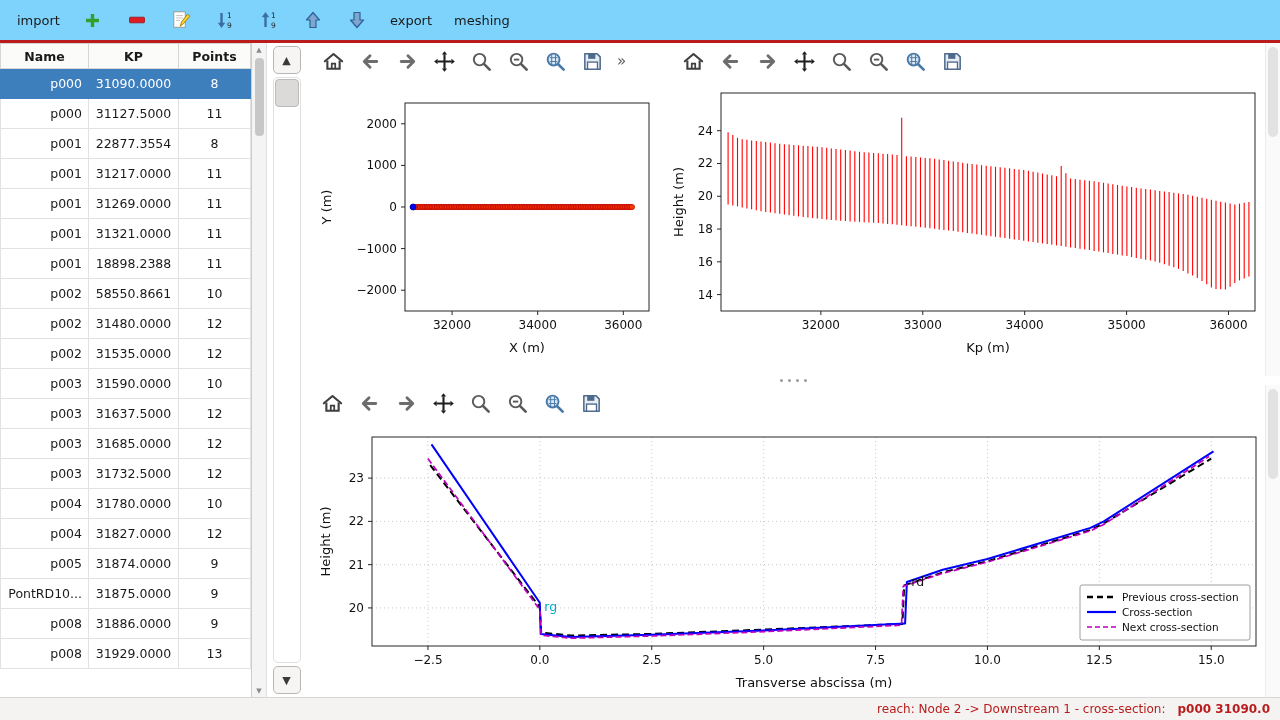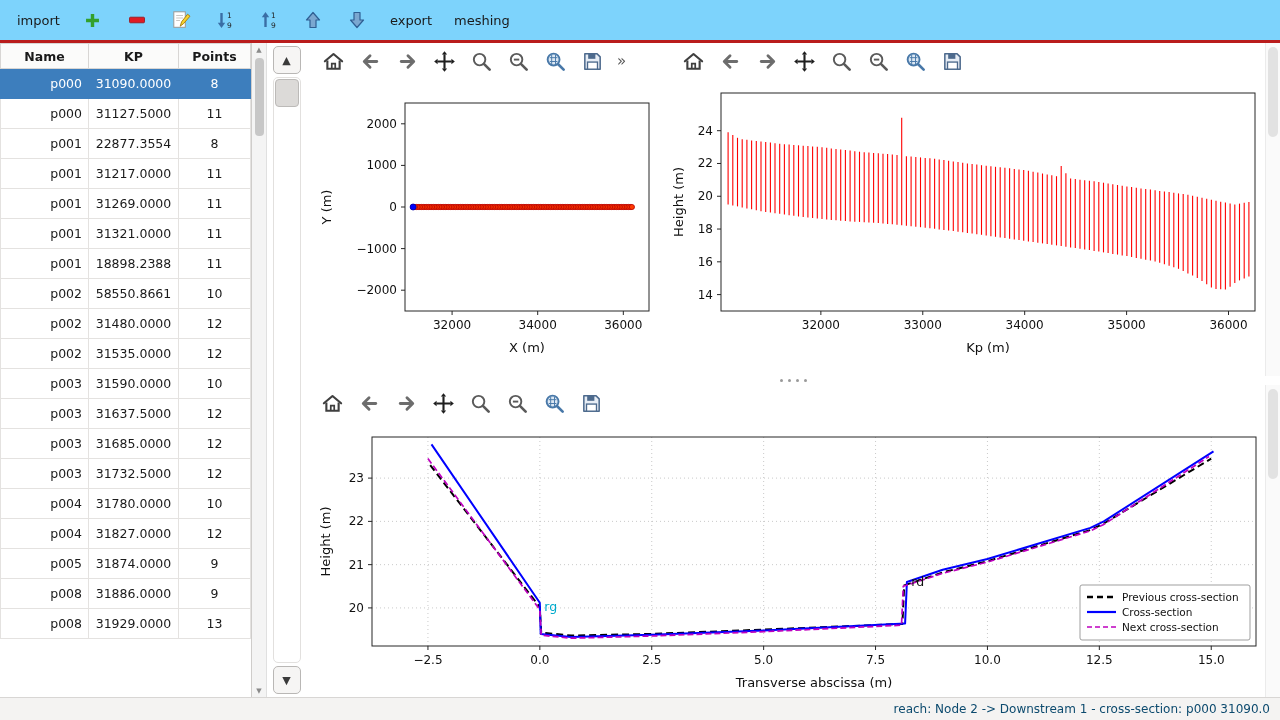--- a/index.html
+++ b/index.html
@@ -48,22 +48,22 @@
   .mpl-btn{width:28px;height:28px;display:flex;align-items:center;justify-content:center;border-radius:3px}
   .mpl-more{font-size:15px;color:#555;padding:0 2px}
   .vsb{flex:0 0 14px;background:#fafafa;border-left:1px solid #ebebeb;position:relative}
   .vsb .thumb{position:absolute;top:4px;left:2px;width:10px;height:90px;background:#e2e2e2;border-radius:5px}
   .splitter{flex:0 0 9px;display:flex;align-items:center;justify-content:center;gap:5px;background:#fff}
   .splitter i{width:3px;height:3px;border-radius:50%;background:#9a9a9a}
   .bottom-wrap{flex:1;display:flex;min-height:0}
   .fig-bottom{flex:1;padding-left:2px}
   
   .statusbar{flex:0 0 22px;background:#f4f3f2;border-top:1px solid #d8d6d4;display:flex;align-items:center;
-             justify-content:flex-end;padding:0 10px;font-size:12px;color:#0c4a6e}
-  .statusbar b{font-weight:normal;margin-left:4px}
+             justify-content:flex-end;padding:0 10px;font-size:12px;color:#b91c1c}
+  .statusbar b{font-weight:bold;margin-left:12px}
   svg text{font-family:"DejaVu Sans","Liberation Sans",sans-serif}
 </style>
 </head>
 <body>
 
 <div class="app">
 
   <div class="topbar" id="main-toolbar">
       <div class="tb-btn text">import</div>
       <div class="tb-btn">
@@ -207,20 +207,25 @@
                 <td class="c-points">10</td>
               </tr>
               <tr>
                 <td class="c-name">p004</td>
                 <td class="c-kp">31827.0000</td>
                 <td class="c-points">12</td>
               </tr>
               <tr>
                 <td class="c-name">p005</td>
                 <td class="c-kp">31874.0000</td>
+                <td class="c-points">9</td>
+              </tr>
+              <tr>
+                <td class="c-name">PontRD10...</td>
+                <td class="c-kp">31875.0000</td>
                 <td class="c-points">9</td>
               </tr>
               <tr>
                 <td class="c-name">p008</td>
                 <td class="c-kp">31886.0000</td>
                 <td class="c-points">9</td>
               </tr>
               <tr>
                 <td class="c-name">p008</td>
                 <td class="c-kp">31929.0000</td>

